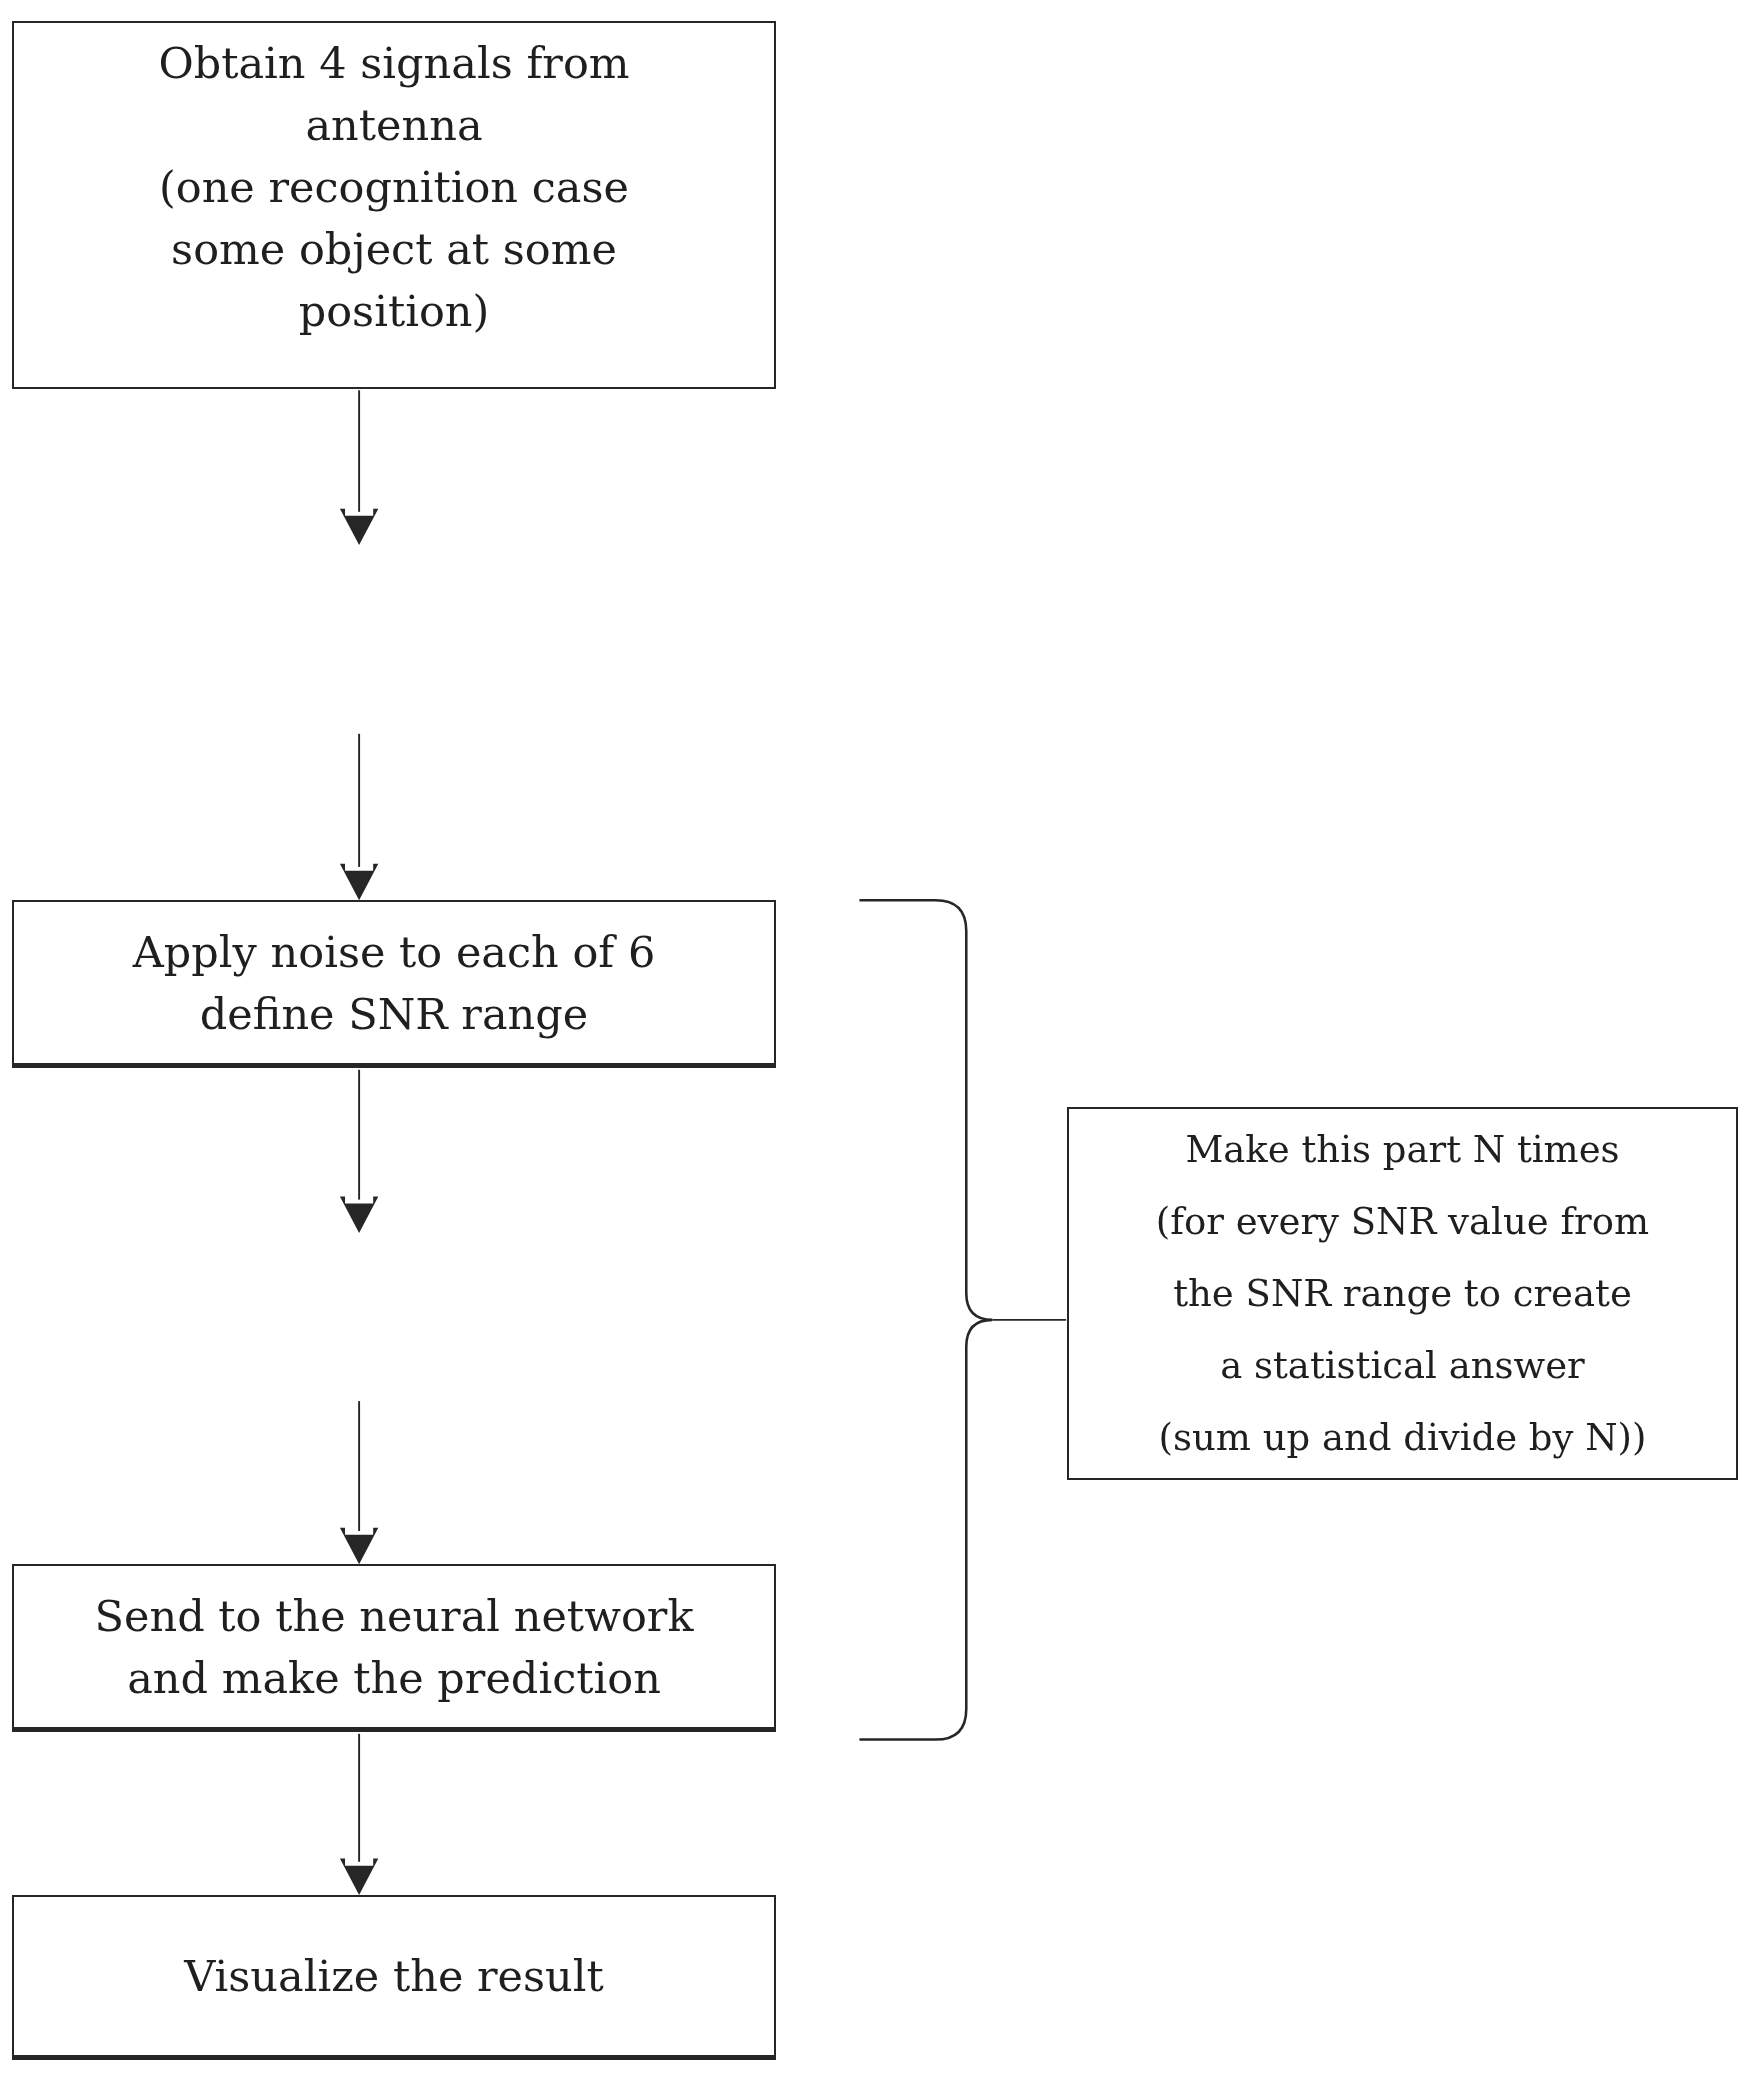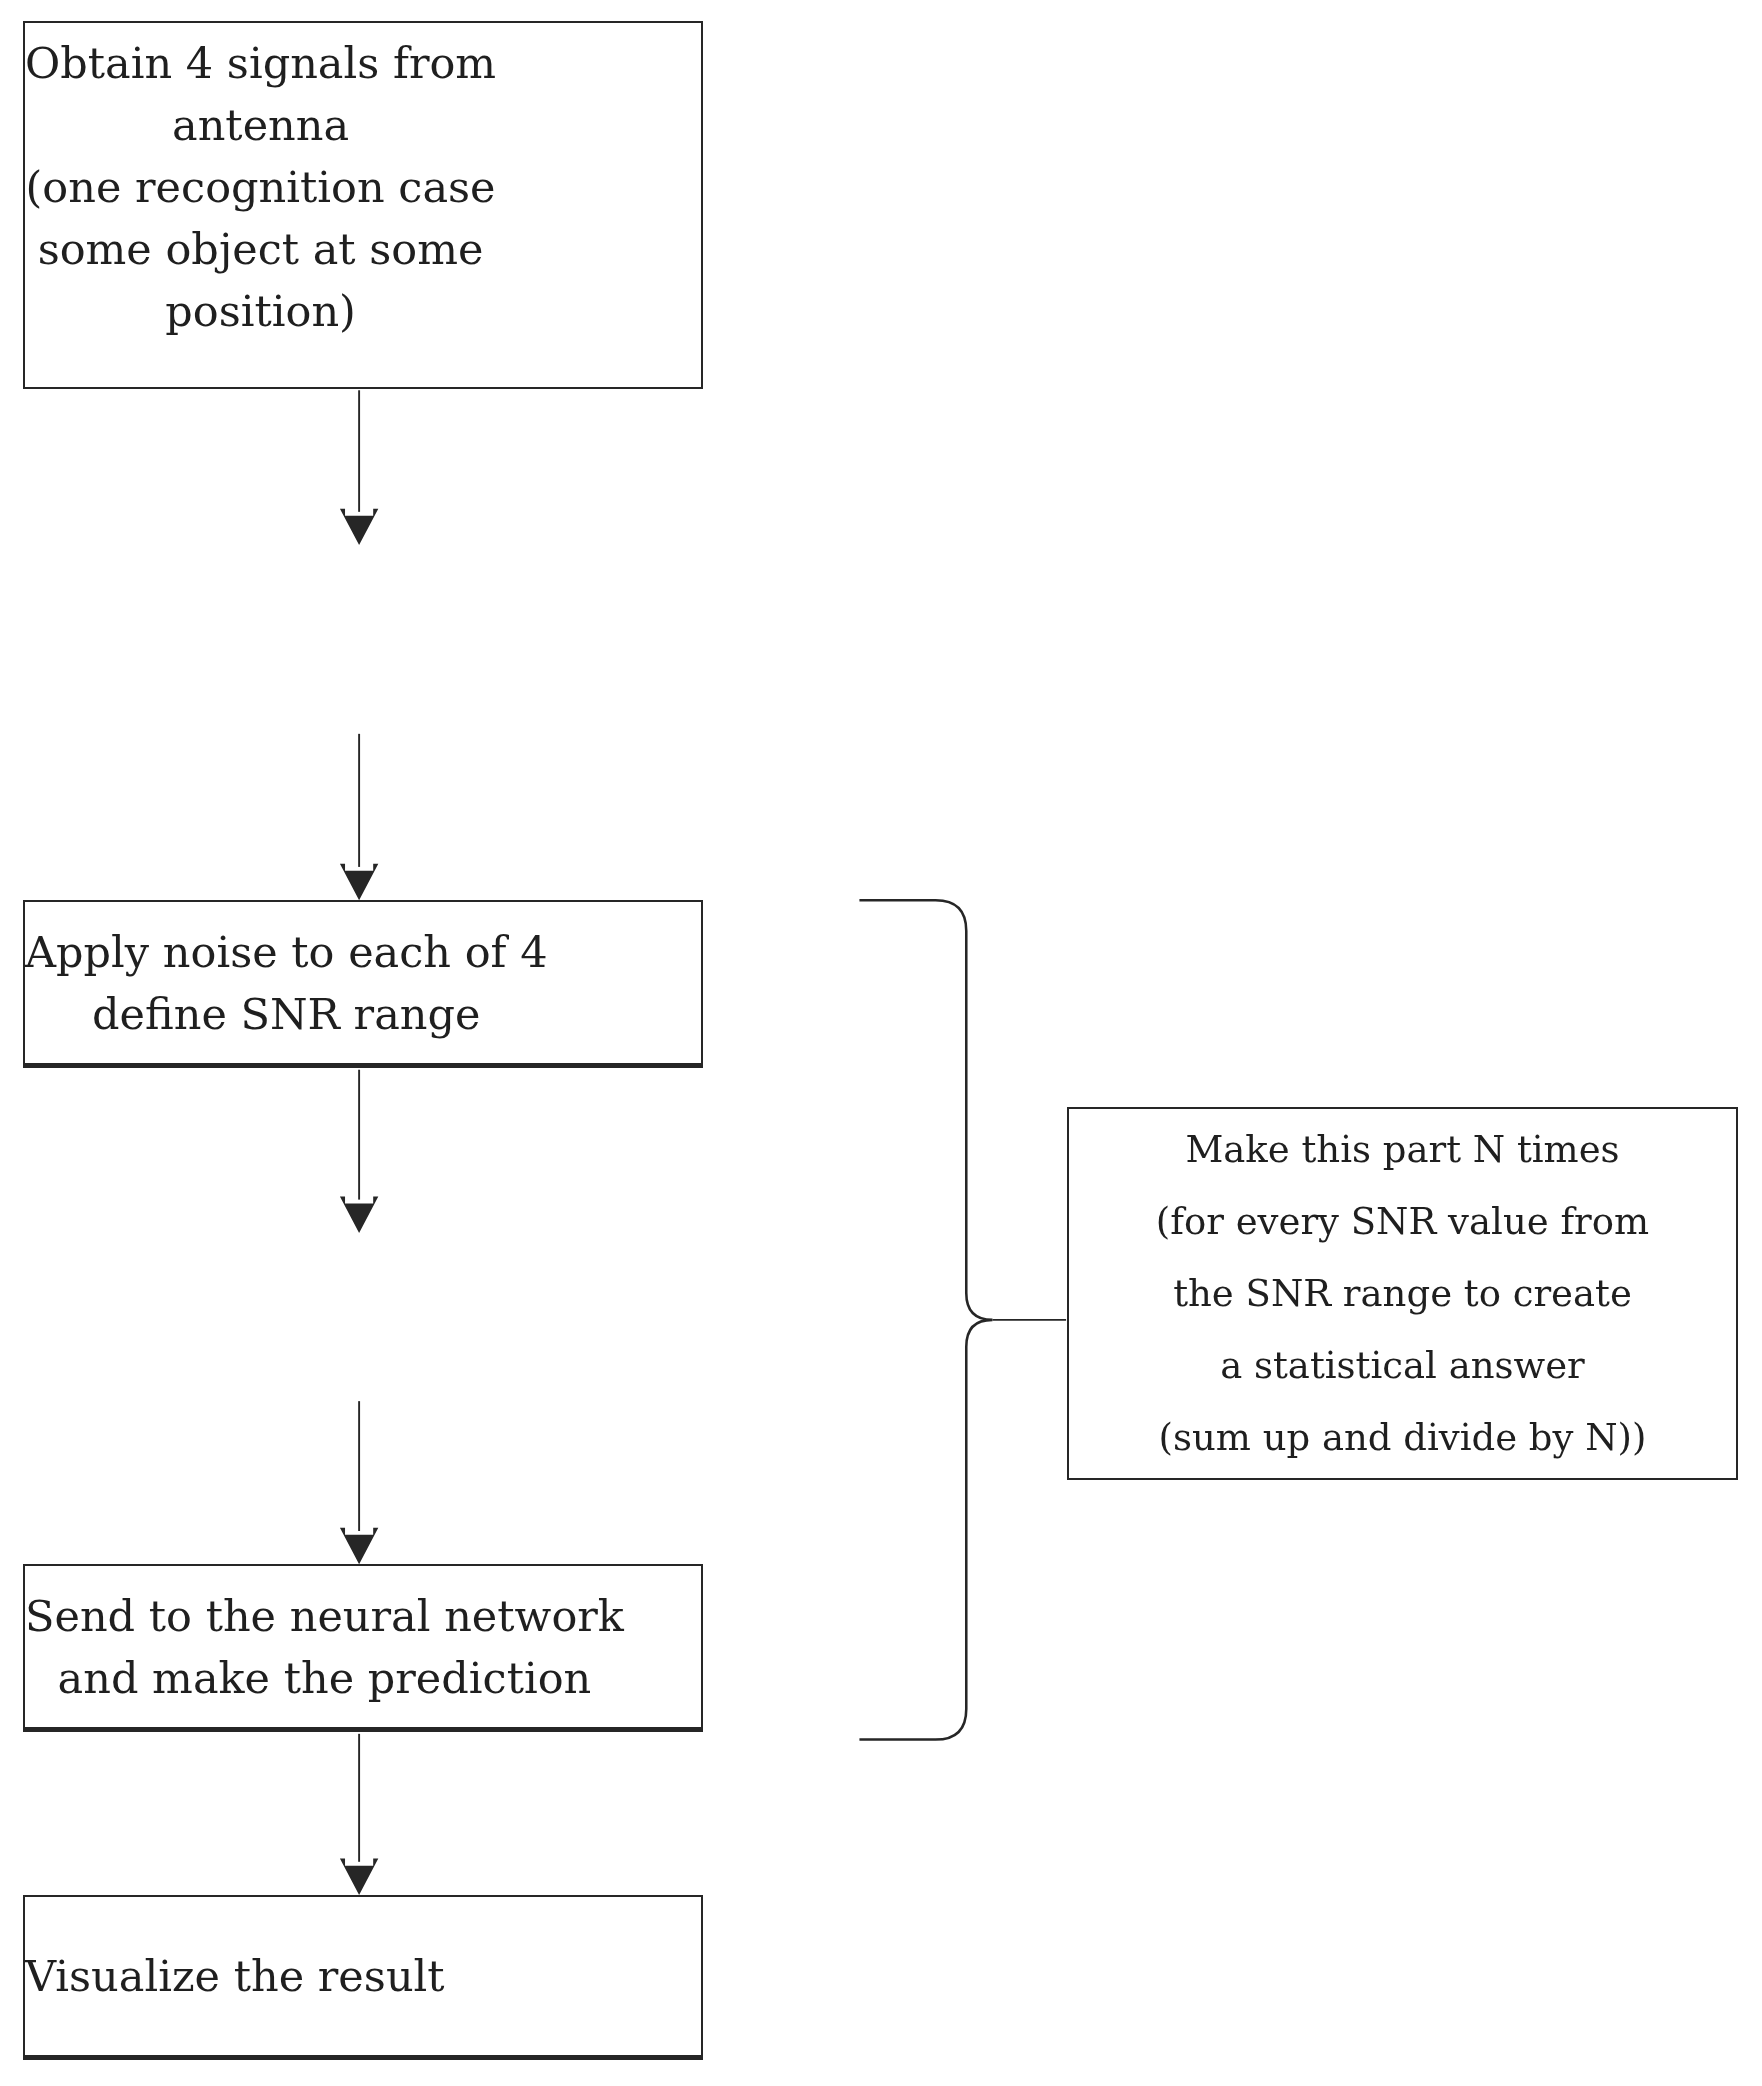--- a/index.html
+++ b/index.html
@@ -13,27 +13,27 @@
   }
   svg.overlay {
     position: absolute;
     left: 0; top: 0;
     width: 1763px; height: 2087px;
     z-index: 0;
   }
   .flow-box {
     position: absolute;
     box-sizing: border-box;
-    left: 23px;
-    width: 680px;
+    left: 12px;
+    width: 764px;
     border: 2.6px solid #262626;
     background: #ffffff;
     display: flex;
     flex-direction: column;
-    align-items: flex-start;
+    align-items: center;
     justify-content: center;
     text-align: center;
     font-size: 43px;
     line-height: 62px;
     white-space: pre-line;
     z-index: 1;
   }
   .box-1 { top: 21px;   height: 368px; justify-content: flex-start; padding-top: 9px; }
   .box-2 { top: 545px;  height: 187px; }
   .box-3 { top: 900px; height: 168px; border-bottom-width: 5.1px; }
@@ -97,21 +97,21 @@
   <div class="flow-box box-1">
     <span>Obtain 4 signals from
 antenna
 (one recognition case
 some object at some
 position)</span>
   </div>
 
 
   <div class="flow-box box-3">
-    <span>Apply noise to each of 4
+    <span>Apply noise to each of 6
 define SNR range</span>
   </div>
 
 
   <div class="flow-box box-5">
     <span>Send to the neural network
 and make the prediction</span>
   </div>
 
   <div class="flow-box box-6">

